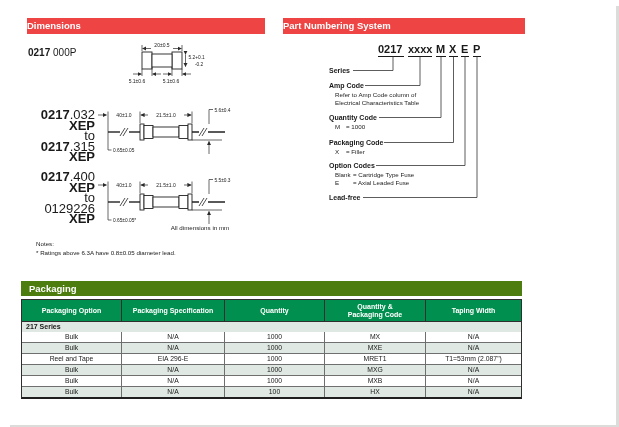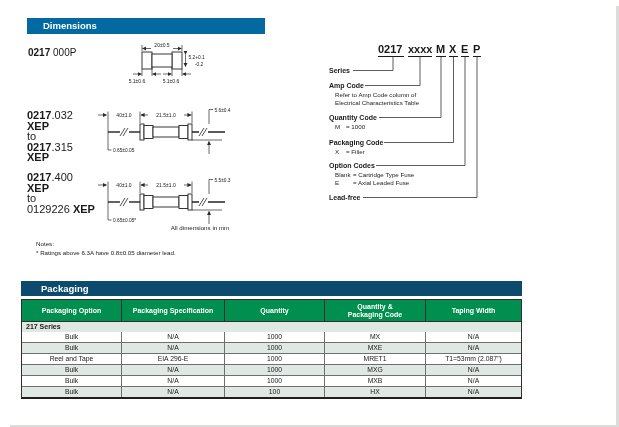--- a/index.html
+++ b/index.html
@@ -1,41 +1,41 @@
 <!DOCTYPE html>
 <html><head>
 <meta charset="utf-8">
 <style>
   html,body{margin:0;padding:0;background:#fff;}
   .page{position:relative;width:619px;height:427px;background:#ffffff;overflow:hidden;
         font-family:"Liberation Sans","DejaVu Sans",sans-serif;color:#1a1a1a;}
-  .bar{position:absolute;height:16px;background:#0369a1;color:#ffffff;font-weight:bold;
-       font-size:9.5px;line-height:16px;padding-left:16px;box-sizing:border-box;}
+  .bar{position:absolute;height:16px;background:#ef4444;color:#ffffff;font-weight:bold;
+       font-size:9.5px;line-height:16px;padding-left:0;box-sizing:border-box;}
   .dim-label{position:absolute;font-size:8.5px;white-space:nowrap;}
   .b{font-weight:bold;}
-  .blk{position:absolute;width:68px;text-align:left;font-size:11px;line-height:10.5px;}
+  .blk{position:absolute;width:68px;text-align:right;font-size:13px;line-height:10.5px;}
   .small-note{position:absolute;font-size:6.2px;line-height:8.5px;}
   .alldims{position:absolute;font-size:6.2px;width:100px;text-align:center;}
   svg{position:absolute;overflow:visible;}
   svg text{fill:#1a1a1a;}
   .dimtxt{font-size:5px;}
   .dimtxt2{font-size:4.8px;}
   .ln{stroke:#2a2a2a;stroke-width:0.7;fill:none;}
   .shape{fill:#ffffff;stroke:#222222;stroke-width:0.9;}
   .lead{stroke:#222222;stroke-width:1.4;}
   .brk{stroke:#222222;stroke-width:0.8;}
   .pnnum{font-size:11px;font-weight:bold;}
   .pnlbl{font-size:7px;font-weight:bold;}
   .pnsub{font-size:6.2px;fill:#222;}
   .pnline{stroke:#333333;stroke-width:0.8;fill:none;}
   .pnunder{stroke:#1a1a1a;stroke-width:1;}
   
   .pk{position:absolute;left:21px;top:281px;width:501px;}
-  .pk-bar{height:15px;background:#0c4a6e;color:#fff;font-weight:bold;font-size:9.5px;
-          line-height:15px;padding-left:20px;box-sizing:border-box;}
+  .pk-bar{height:15px;background:#4d7c0f;color:#fff;font-weight:bold;font-size:9.5px;
+          line-height:15px;padding-left:8px;box-sizing:border-box;}
   .pk-head{display:flex;margin-top:3px;background:#008f4f;color:#fff;border:1px solid #2f2f2f;}
   .pk-head .cell{height:21px;display:flex;flex-direction:column;justify-content:center;
                  align-items:center;font-size:7px;font-weight:bold;line-height:8px;
                  box-sizing:border-box;border-left:1px solid #2f2f2f;text-align:center;}
   .pk-head .cell:first-child{border-left:none;}
   .pk-body{border:1px solid #2f2f2f;border-top:none;border-bottom:2px solid #1f1f1f;}
   .pk-group{height:10px;line-height:10px;background:#dfe8e2;font-size:7px;font-weight:bold;
             padding-left:4px;box-sizing:border-box;}
   .pk-row{display:flex;border-top:1px solid #6f6f6f;}
   .pk-row.alt{background:#dfe8e2;}
@@ -46,20 +46,23 @@
   .edge-r{position:absolute;right:0;top:6px;width:3px;height:421px;background:#dcdcda;}
   .edge-b{position:absolute;left:10px;bottom:0;width:609px;height:2px;background:#dcdcda;}
 </style>
 </head>
 <body>
 
 <div class="page">
 
   <div class="bar" style="left:27px;top:18px;width:238px;">
     <span>Dimensions</span>
+  </div>
+  <div class="bar" style="left:283px;top:18px;width:242px;">
+    <span>Part Numbering System</span>
   </div>
 
   <div class="dim-label" style="left:28px;top:47px;font-size:10px;">
     <span class="b">0217</span><span> 000P</span>
   </div>
 
   <div class="blk" style="left:27px;top:110px;">
     <div><span class="b">0217</span><span>.032 </span><span class="b">XEP</span></div>
     <div>to</div>
     <div><span class="b">0217</span><span>.315 </span><span class="b">XEP</span></div>

